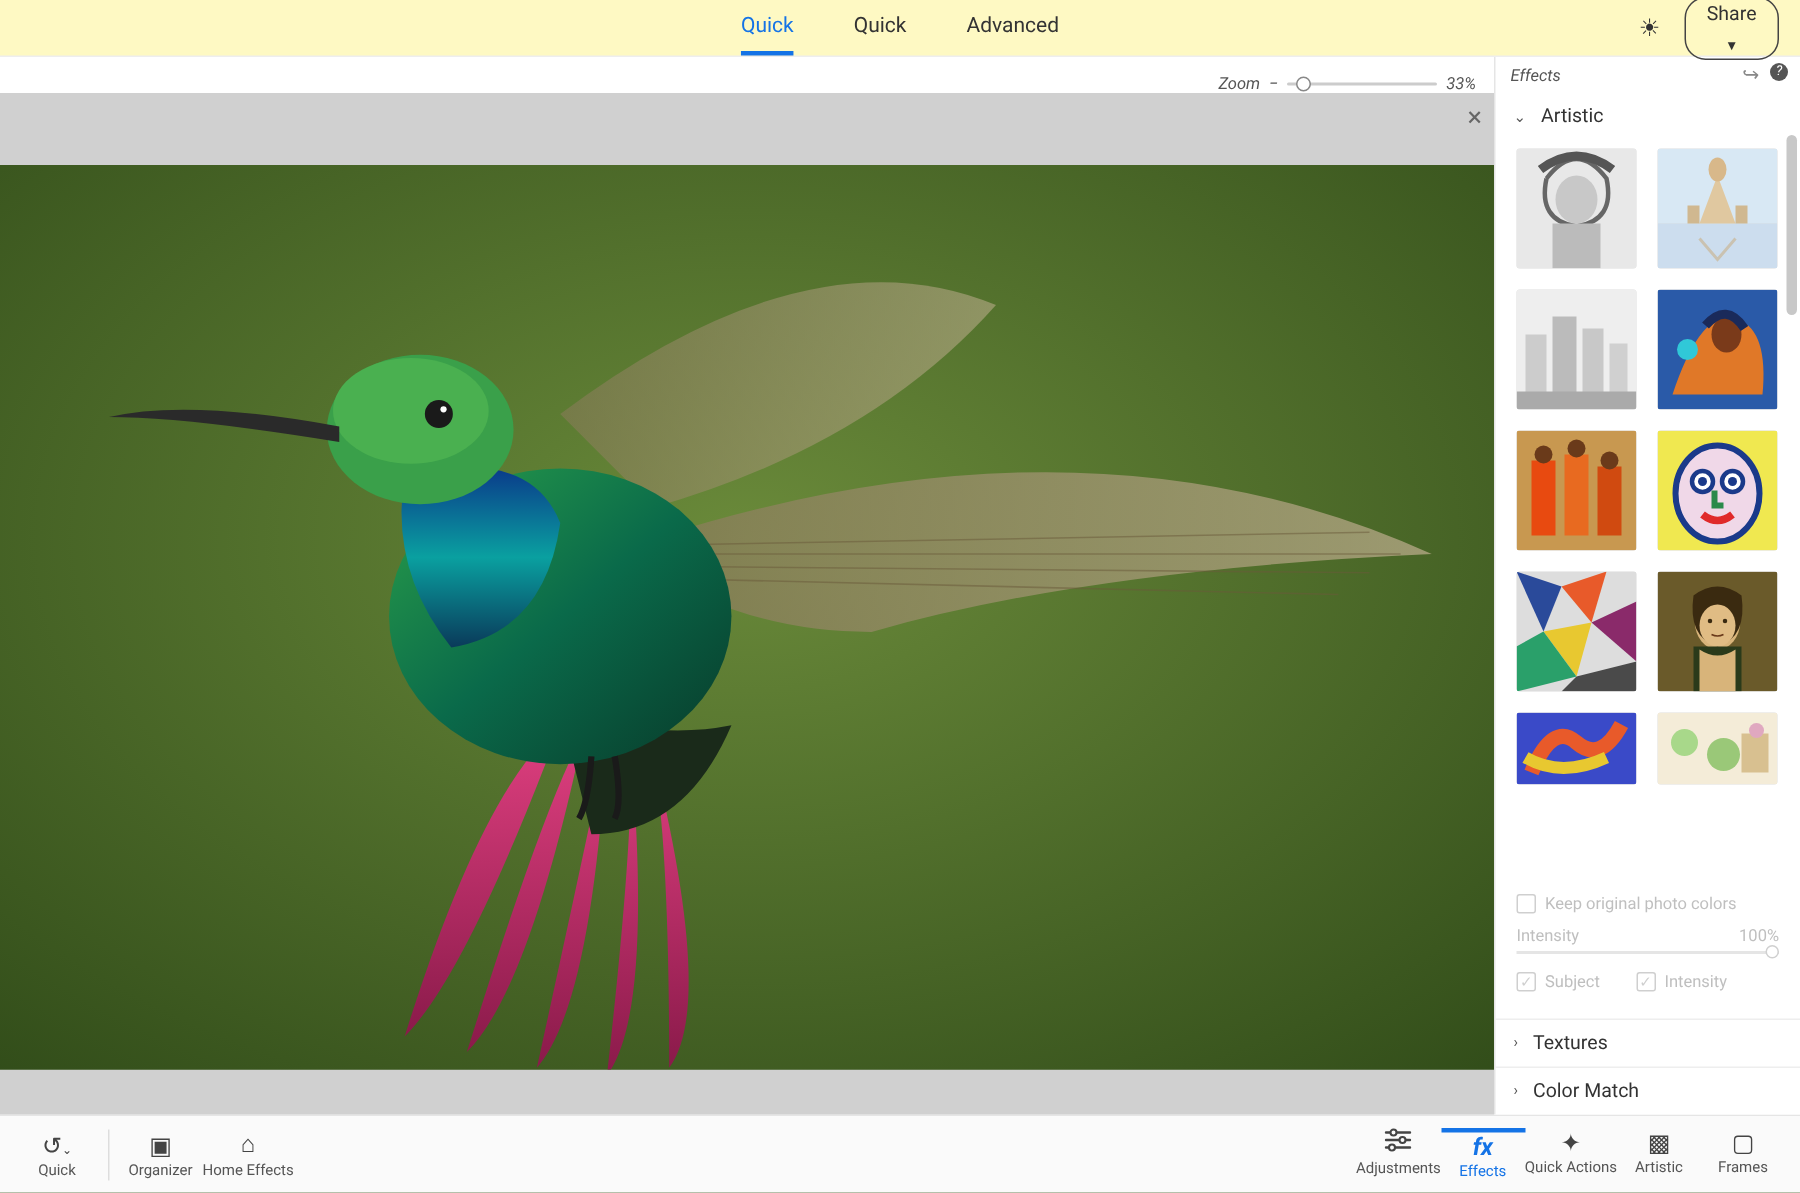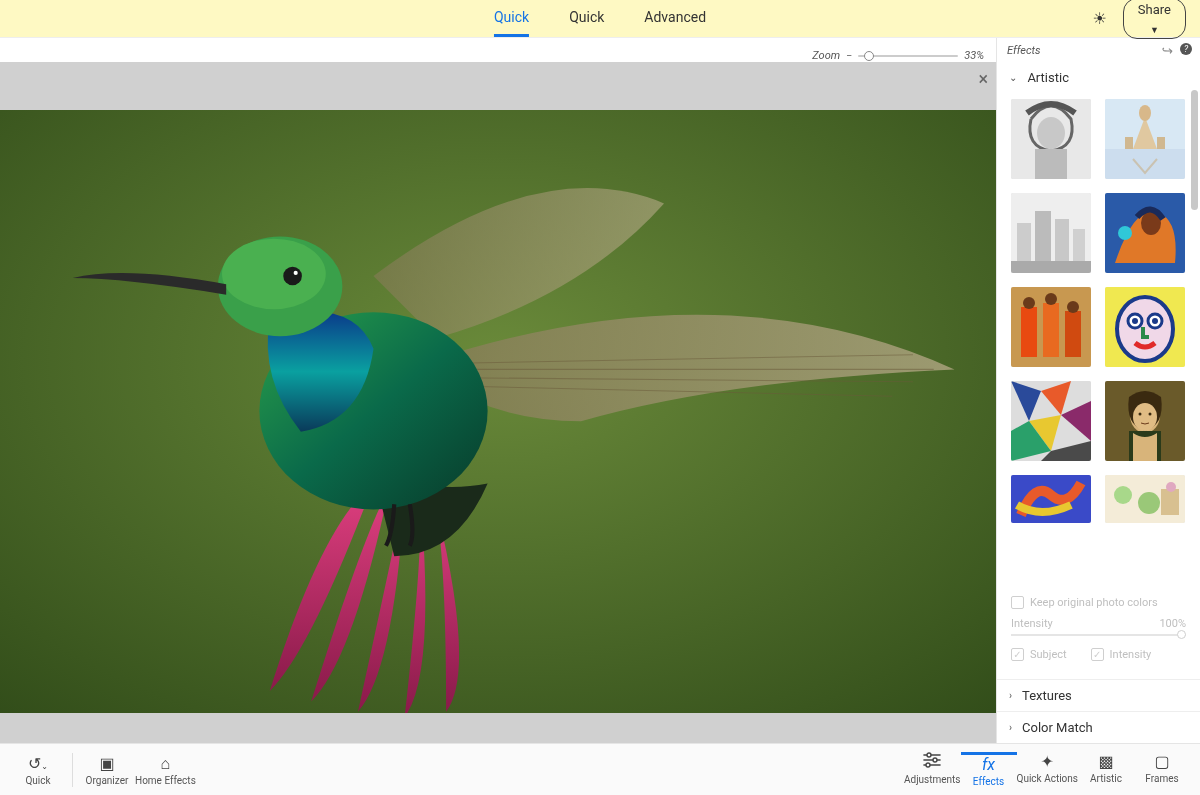--- a/index.html
+++ b/index.html
@@ -336,21 +336,21 @@
               <line x1="1" y1="13" x2="17" y2="13"></line>
             </g>
             <circle cx="6" cy="3" r="2" fill="#fafafa" stroke="#444" stroke-width="1.4"></circle>
             <circle cx="12" cy="8" r="2" fill="#fafafa" stroke="#444" stroke-width="1.4"></circle>
             <circle cx="5" cy="13" r="2" fill="#fafafa" stroke="#444" stroke-width="1.4"></circle>
           </svg>
       </span>
       <span>Adjustments</span>
     </div>
     <div class="tool active">
-      <span class="ico" style="font-style:italic; font-weight:400;">fx</span>
+      <span class="ico" style="font-style:italic; font-weight:700;">fx</span>
       <span>Effects</span>
     </div>
     <div class="tool">
       <span class="ico">✦</span>
       <span>Quick Actions</span>
     </div>
     <div class="tool">
       <span class="ico">▩</span>
       <span>Artistic</span>
     </div>

